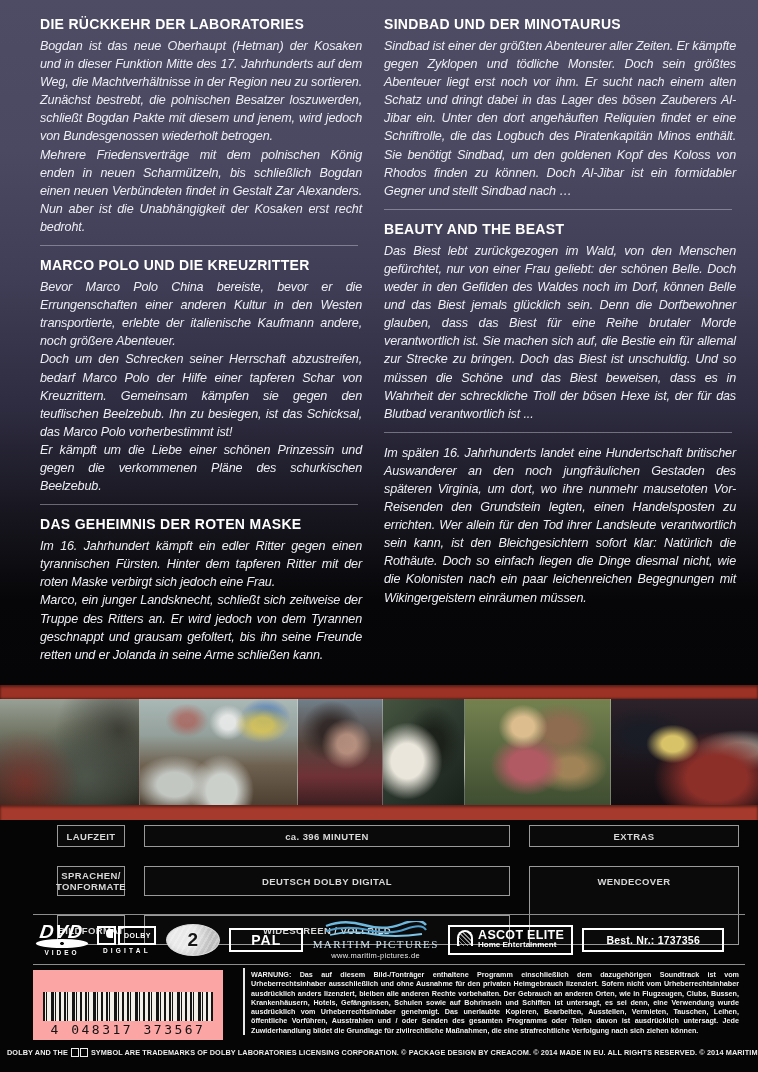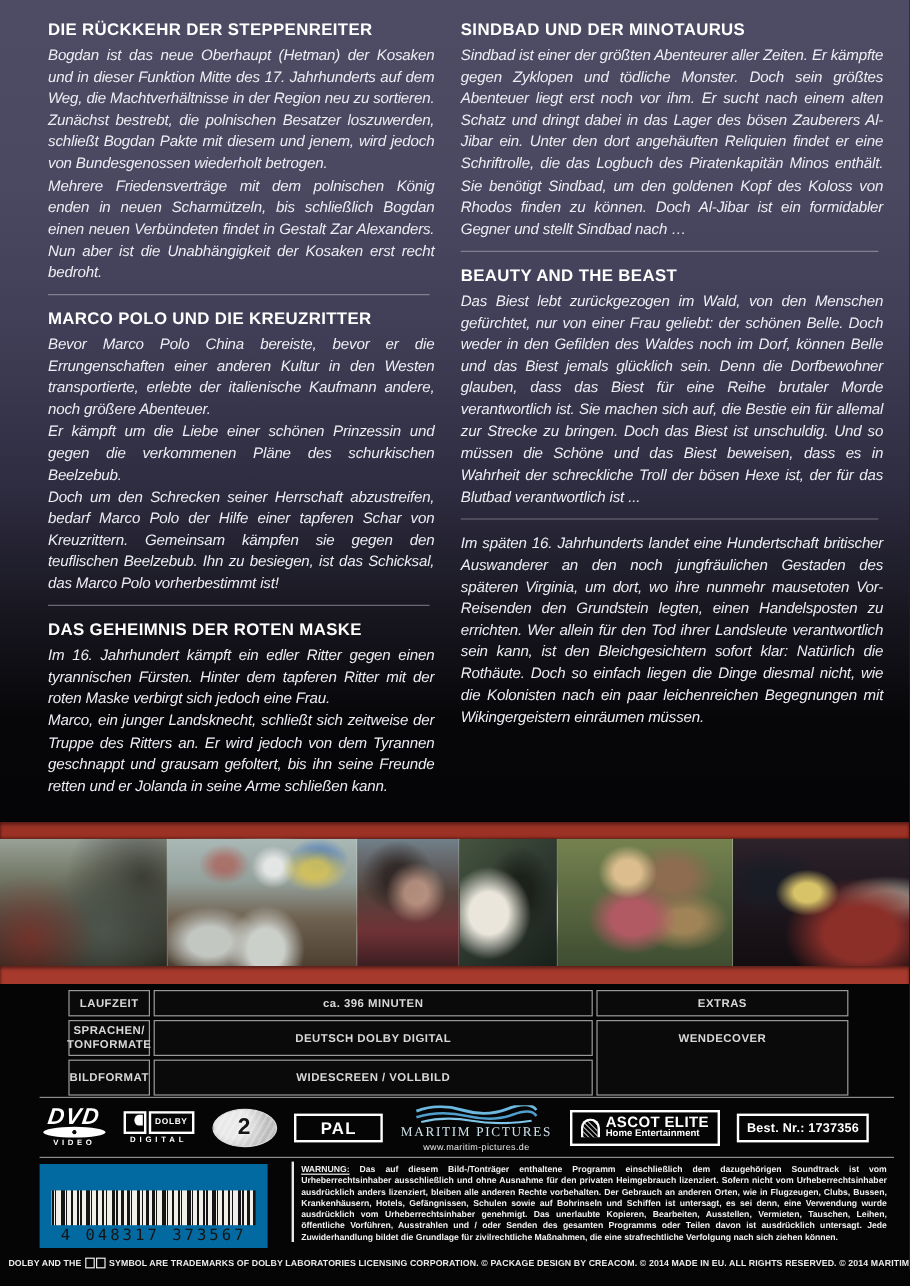--- a/index.html
+++ b/index.html
@@ -54,21 +54,21 @@
     linear-gradient(180deg,#75824f 0%,#5a6841 48%,#3e4c31 100%);}
   .ph-bedroom{width:147px;background:
     radial-gradient(ellipse at 42% 42%, #d9c369 0 9%, transparent 22%),
     radial-gradient(ellipse at 22% 34%, rgba(25,28,38,.9) 0 10%, transparent 28%),
     radial-gradient(ellipse at 72% 74%, #8c2f29 0 20%, transparent 42%),
     radial-gradient(ellipse at 88% 48%, rgba(235,228,210,.55) 0 10%, transparent 26%),
     linear-gradient(180deg,#2c222a 0%,#1d161c 55%,#120d11 100%);}
   
   .bottom{position:absolute;top:820px;left:0;width:758px;height:252px;background:#050505;}
   .spec-table{position:absolute;top:5px;left:57px;display:grid;
-    grid-template-columns:68px 366px 210px;grid-template-rows:22px 30px 30px;gap:3px;}
+    grid-template-columns:68px 366px 210px;grid-template-rows:22px 30px 30px;gap:19px;}
   .cell{border:1px solid #9a9a9a;background:#0a0a0a;color:#d8d8d8;font-weight:bold;
     font-size:9.5px;letter-spacing:.4px;display:flex;align-items:center;justify-content:center;
     text-align:center;white-space:pre-line;line-height:11px;}
   .cell.extras-value{grid-column:3;grid-row:2/4;align-items:flex-start;padding-top:9px;box-sizing:border-box;}
   .hline{position:absolute;left:33px;width:712px;border-top:1px solid #8d8d8d;}
   .hline.one{top:94px;} .hline.two{top:144px;}
   
   .logos{position:absolute;top:98px;left:36px;width:688px;height:44px;display:flex;
     align-items:center;justify-content:space-between;color:#fff;}
   .logo{display:flex;flex-direction:column;align-items:center;}
@@ -83,63 +83,63 @@
     font-size:7px;font-weight:bold;letter-spacing:.5px;}
   .dolby-sub{font-size:6.5px;letter-spacing:3.2px;margin-top:2px;font-weight:bold;}
   .region2{width:52px;height:30px;border-radius:50%;background:
     repeating-linear-gradient(120deg, rgba(255,255,255,.25) 0 2px, transparent 2px 5px),
     radial-gradient(circle at 30% 35%, #e9e9e9 0 30%, #bdbdbd 70%);
     display:flex;align-items:center;justify-content:center;border:1px solid #dcdcdc;}
   .region2 span{font-size:19px;font-weight:bold;color:#161616;text-shadow:0 0 2px #fff;}
   .pal-box{border:2px solid #fff;padding:2px 20px;font-weight:bold;font-size:14px;letter-spacing:1px;}
   .maritim-name{font-family:"Liberation Serif",serif;font-size:11px;letter-spacing:1.4px;color:#cfe2ec;margin-top:1px;}
   .maritim-url{font-size:7.5px;color:#e8e8e8;margin-top:1px;letter-spacing:.3px;}
-  .ascot-box{border:2px solid #fff;padding:3px 7px;display:flex;align-items:center;gap:5px;}
+  .ascot-box{border:2px solid #fff;padding:3px 7px;display:flex;align-items:flex-start;gap:5px;}
   .ascot-arch{width:12px;height:14px;border:2px solid #fff;border-bottom:none;border-radius:8px 8px 0 0;
     background:repeating-linear-gradient(45deg, rgba(255,255,255,.55) 0 1px, transparent 1px 3px);}
   .ascot-text{display:flex;flex-direction:column;line-height:10px;}
   .ascot-name{font-weight:bold;font-size:12.5px;letter-spacing:.3px;}
   .ascot-sub{font-weight:bold;font-size:8px;}
-  .bestnr-box{border:2px solid #fff;padding:4px 6px;font-weight:bold;font-size:10.5px;letter-spacing:.2px;}
-  
-  .barcode{position:absolute;top:150px;left:33px;width:190px;height:70px;background:#0369a1;
+  .bestnr-box{border:2px solid #fff;padding:4px 22px;font-weight:bold;font-size:10.5px;letter-spacing:.2px;}
+  
+  .barcode{position:absolute;top:150px;left:33px;width:190px;height:70px;background:#fca5a5;
     box-sizing:border-box;padding:22px 10px 3px;display:flex;flex-direction:column;align-items:stretch;}
   .bars{height:42px;background:repeating-linear-gradient(90deg,
     #151515 0 2px,#f2efe8 2px 3px,#151515 3px 4px,#f2efe8 4px 8px,
     #151515 8px 11px,#f2efe8 11px 12px,#151515 12px 13px,#f2efe8 13px 16px,
     #151515 16px 18px,#f2efe8 18px 21px);}
   .bars-digits{font-family:"DejaVu Sans Mono",monospace;font-size:13px;color:#141414;
     letter-spacing:2.5px;text-align:center;margin-top:1px;}
   .warning{position:absolute;top:148px;left:243px;width:500px;box-sizing:border-box;
     border-left:2px solid #e8e8e8;padding:2px 4px 0 6px;color:#f0f0f0;
     font-size:7.2px;line-height:9.3px;text-align:justify;font-weight:bold;letter-spacing:0;}
-  .warning .wlabel{text-decoration:underline;}
+  .warning .wlabel{}
   .legal{position:absolute;top:228px;left:7px;width:595px;display:flex;align-items:center;gap:3px;
     color:#ededed;font-weight:bold;font-size:7.3px;letter-spacing:.1px;white-space:nowrap;}
   .dd-mini{display:inline-flex;gap:1px;}
   .dd-mini i{width:6px;height:7px;border:1px solid #ededed;display:block;}
 </style>
 </head>
 <body>
 
 <div class="page">
 
   <div class="text-area">
     <div class="col left">
       <div class="sec">
-        <h2 class="sec-title">DIE RÜCKKEHR DER STEPPENREITER</h2>
+        <h2 class="sec-title">DIE RÜCKKEHR DER LABORATORIES</h2>
         <p>Bogdan ist das neue Oberhaupt (Hetman) der Kosaken und in dieser Funktion Mitte des 17. Jahrhunderts auf dem Weg, die Machtverhältnisse in der Region neu zu sortieren. Zunächst bestrebt, die polnischen Besatzer loszuwerden, schließt Bogdan Pakte mit diesem und jenem, wird jedoch von Bundesgenossen wiederholt betrogen.</p>
         <p>Mehrere Friedensverträge mit dem polnischen König enden in neuen Scharmützeln, bis schließlich Bogdan einen neuen Verbündeten findet in Gestalt Zar Alexanders. Nun aber ist die Unabhängigkeit der Kosaken erst recht bedroht.</p>
       </div>
       <div class="rule"></div>
       <div class="sec">
         <h2 class="sec-title">MARCO POLO UND DIE KREUZRITTER</h2>
         <p>Bevor Marco Polo China bereiste, bevor er die Errungenschaften einer anderen Kultur in den Westen transportierte, erlebte der italienische Kaufmann andere, noch größere Abenteuer.</p>
+        <p>Doch um den Schrecken seiner Herrschaft abzustreifen, bedarf Marco Polo der Hilfe einer tapferen Schar von Kreuzrittern. Gemeinsam kämpfen sie gegen den teuflischen Beelzebub. Ihn zu besiegen, ist das Schicksal, das Marco Polo vorherbestimmt ist!</p>
         <p>Er kämpft um die Liebe einer schönen Prinzessin und gegen die verkommenen Pläne des schurkischen Beelzebub.</p>
-        <p>Doch um den Schrecken seiner Herrschaft abzustreifen, bedarf Marco Polo der Hilfe einer tapferen Schar von Kreuzrittern. Gemeinsam kämpfen sie gegen den teuflischen Beelzebub. Ihn zu besiegen, ist das Schicksal, das Marco Polo vorherbestimmt ist!</p>
       </div>
       <div class="rule"></div>
       <div class="sec">
         <h2 class="sec-title">DAS GEHEIMNIS DER ROTEN MASKE</h2>
         <p>Im 16. Jahrhundert kämpft ein edler Ritter gegen einen tyrannischen Fürsten. Hinter dem tapferen Ritter mit der roten Maske verbirgt sich jedoch eine Frau.</p>
         <p>Marco, ein junger Landsknecht, schließt sich zeitweise der Truppe des Ritters an. Er wird jedoch von dem Tyrannen geschnappt und grausam gefoltert, bis ihn seine Freunde retten und er Jolanda in seine Arme schließen kann.</p>
       </div>
     </div>
     <div class="col right">
       <div class="sec">

